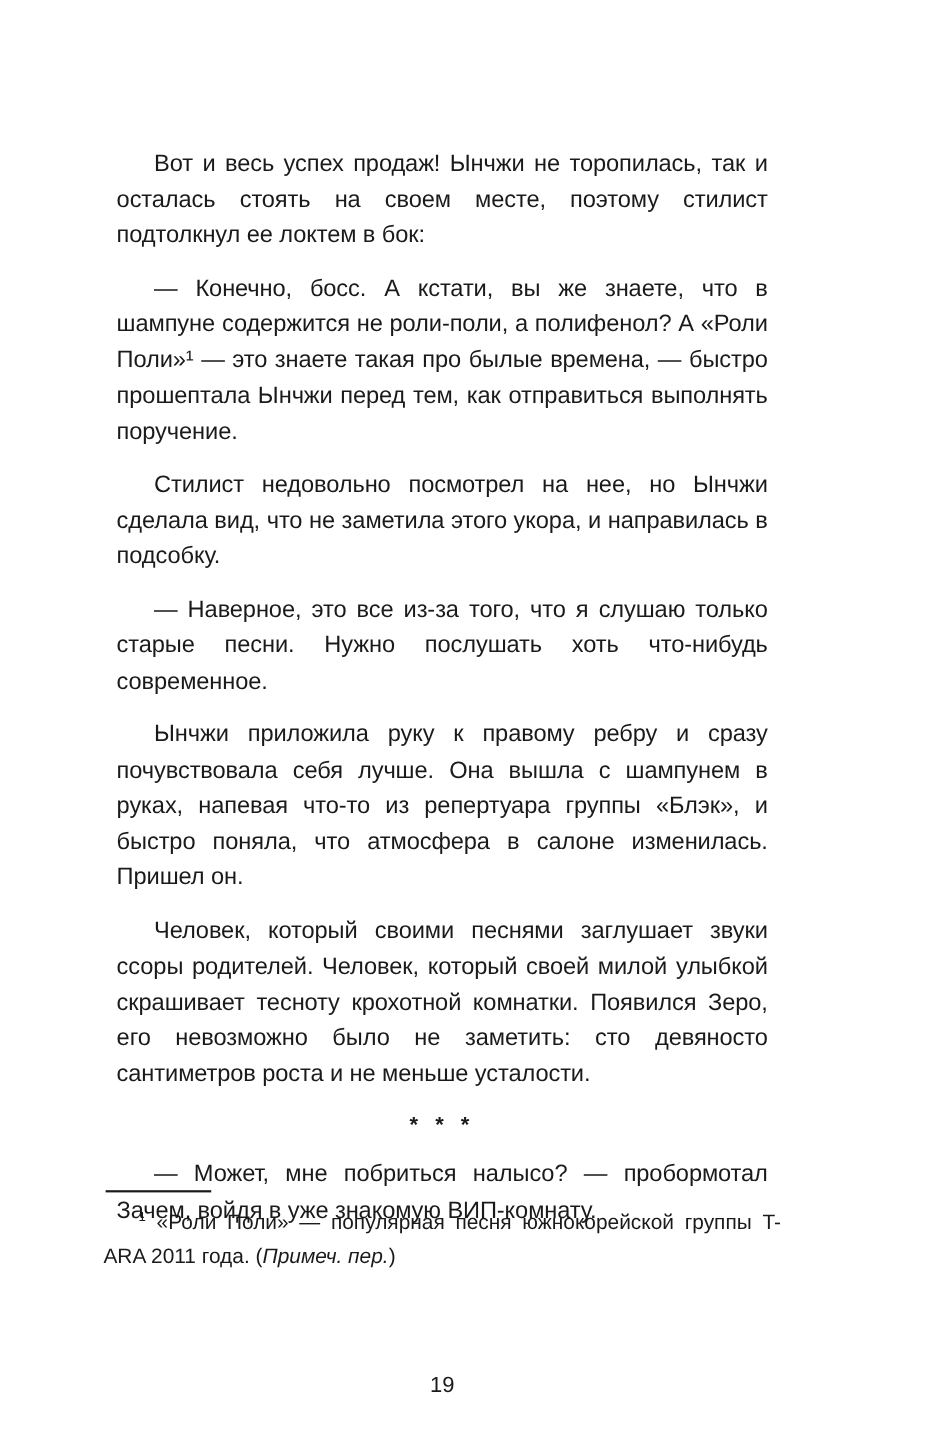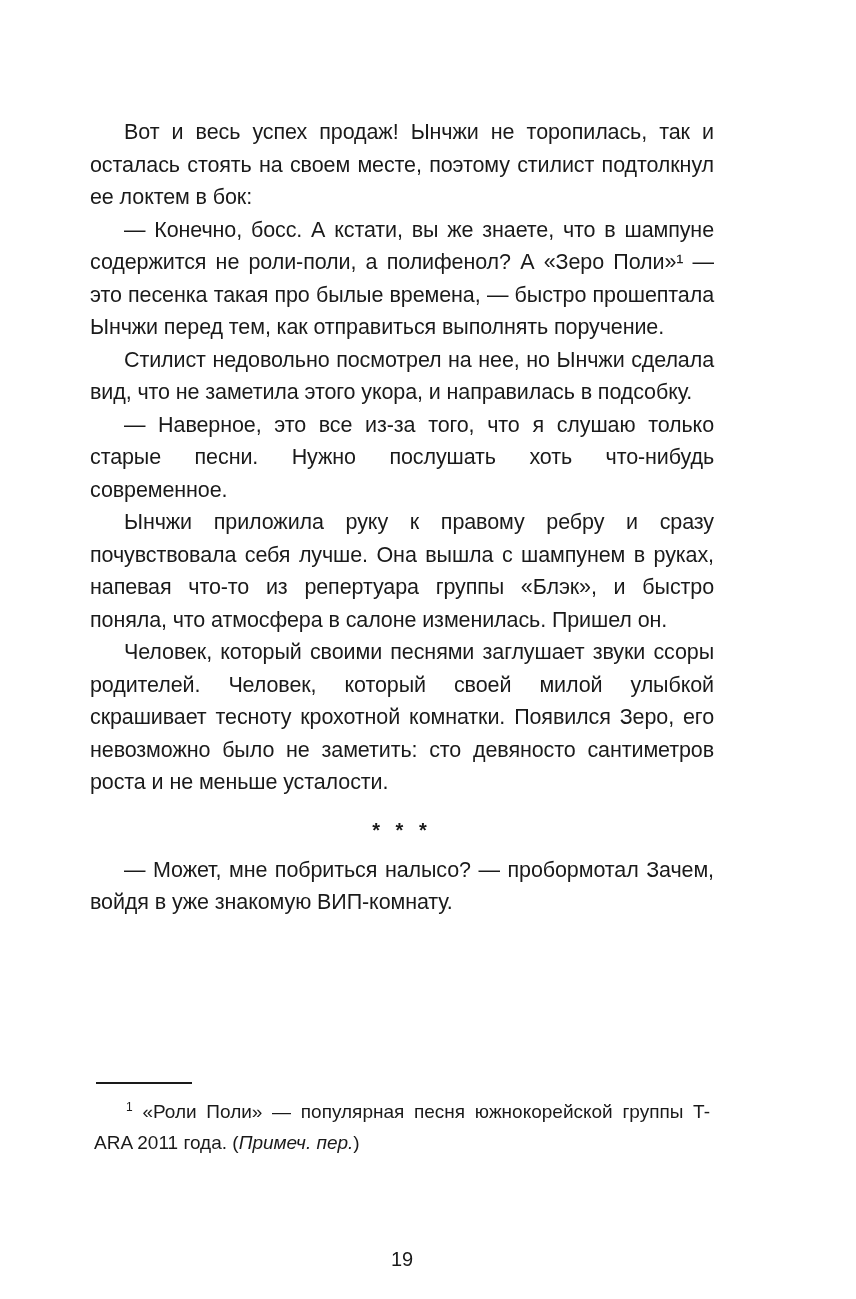--- a/index.html
+++ b/index.html
@@ -16,21 +16,21 @@
     color: #1a1a1a;
     overflow: hidden;
   }
   .text-column {
     position: absolute;
     left: 90px;
     top: 116px;
     width: 624px;
   }
   .para {
-    margin: 0;
+    margin: 16px;
     font-size: 21.5px;
     line-height: 32.5px;
     text-align: justify;
     text-indent: 34px;
     letter-spacing: -0.1px;
     color: #1a1a1a;
   }
   .separator {
     text-align: center;
     font-size: 20px;
@@ -78,21 +78,21 @@
   }
 </style>
 </head>
 <body>
 
 <div class="book-page">
 
   <div class="text-column">
 
   <p class="para">Вот и весь успех продаж! Ынчжи не торопилась, так и осталась стоять на своем месте, поэтому стилист подтолкнул ее локтем в бок:</p>
-      <p class="para">— Конечно, босс. А кстати, вы же знаете, что в шампуне содержится не роли-поли, а полифенол? А «Зеро Поли»¹ — это песенка такая про былые времена, — быстро прошептала Ынчжи перед тем, как отправиться выполнять поручение.</p>
+      <p class="para">— Конечно, босс. А кстати, вы же знаете, что в шампуне содержится не роли-поли, а полифенол? А «Роли Поли»¹ — это знаете такая про былые времена, — быстро прошептала Ынчжи перед тем, как отправиться выполнять поручение.</p>
       <p class="para">Стилист недовольно посмотрел на нее, но Ынчжи сделала вид, что не заметила этого укора, и направилась в подсобку.</p>
       <p class="para">— Наверное, это все из-за того, что я слушаю только старые песни. Нужно послушать хоть что-нибудь современное.</p>
       <p class="para">Ынчжи приложила руку к правому ребру и сразу почувствовала себя лучше. Она вышла с шампунем в руках, напевая что-то из репертуара группы «Блэк», и быстро поняла, что атмосфера в салоне изменилась. Пришел он.</p>
       <p class="para">Человек, который своими песнями заглушает звуки ссоры родителей. Человек, который своей милой улыбкой скрашивает тесноту крохотной комнатки. Появился Зеро, его невозможно было не заметить: сто девяносто сантиметров роста и не меньше усталости.</p>
       <div class="separator">* * *</div>
       <p class="para">— Может, мне побриться налысо? — пробормотал Зачем, войдя в уже знакомую ВИП-комнату.</p>
     </div>
 
   <div class="footnote">
     <div class="footnote-rule"></div>

